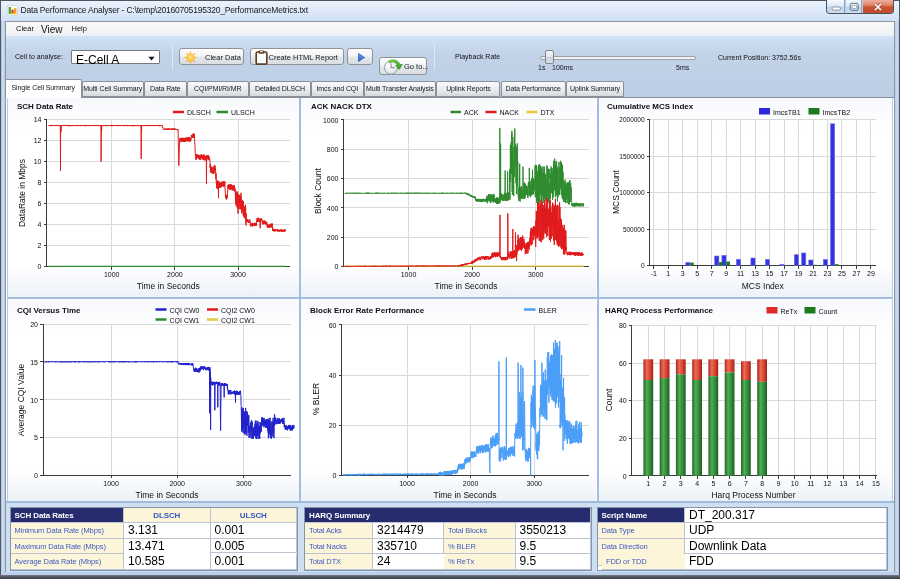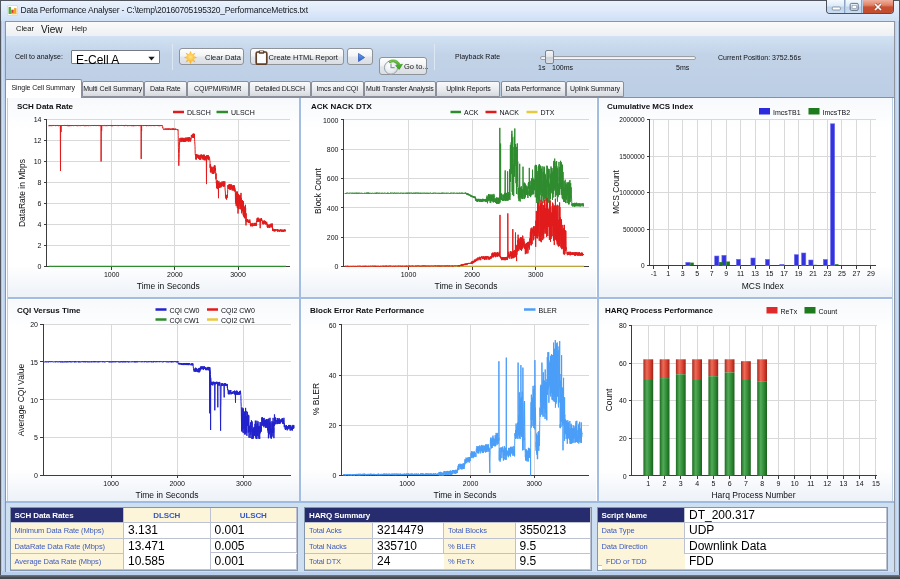--- a/index.html
+++ b/index.html
@@ -480,21 +480,21 @@
 <rect x="757.2" y="359.3" width="9.8" height="22.5" fill="url(#rbar)"></rect>
 <rect x="757.2" y="381.8" width="9.8" height="93.9" fill="url(#gbar)"></rect>
 </svg>
 <div class="a" style="left:9.5px;top:506.5px;width:288.5px;height:64px;border:1px solid #8296ad;background:#fff;z-index:4"></div>
 <div class="cell navy" style="left:10.5px;top:507.5px;width:113.5px;height:15.5px;line-height:15.5px;z-index:5">SCH Data Rates</div>
 <div class="cell chead" style="left:124px;top:507.5px;width:86.5px;height:15.5px;line-height:15.5px;z-index:5">DLSCH</div>
 <div class="cell chead" style="left:210.5px;top:507.5px;width:86.5px;height:15.5px;line-height:15.5px;z-index:5">ULSCH</div>
 <div class="cell cream" style="left:10.5px;top:523px;width:113.5px;height:15.5px;line-height:15.5px;z-index:5">Minimum Data Rate (Mbps)</div>
 <div class="cell val" style="left:124px;top:523px;width:86.5px;height:15.5px;line-height:15.5px;z-index:5">3.131</div>
 <div class="cell val" style="left:210.5px;top:523px;width:86.5px;height:15.5px;line-height:15.5px;z-index:5">0.001</div>
-<div class="cell cream" style="left:10.5px;top:538.5px;width:113.5px;height:15.5px;line-height:15.5px;z-index:5">DataRate Data Rate (Mbps)</div>
+<div class="cell cream" style="left:10.5px;top:538.5px;width:113.5px;height:15.5px;line-height:15.5px;z-index:5">Maximum Data Rate (Mbps)</div>
 <div class="cell val" style="left:124px;top:538.5px;width:86.5px;height:24px;line-height:15.5px;z-index:5">13.471</div>
 <div class="cell val" style="left:210.5px;top:538.5px;width:86.5px;height:14px;line-height:15.5px;z-index:5">0.005</div>
 <div class="cell cream" style="left:10.5px;top:554px;width:113.5px;height:15.5px;line-height:15.5px;z-index:5">Average Data Rate (Mbps)</div>
 <div class="cell val" style="left:124px;top:554px;width:86.5px;height:15.5px;line-height:15.5px;z-index:5">10.585</div>
 <div class="cell val" style="left:210.5px;top:554px;width:86.5px;height:15.5px;line-height:15.5px;z-index:5">0.001</div>
 <div class="a" style="left:304px;top:506.5px;width:287.5px;height:64px;border:1px solid #8296ad;background:#fff;z-index:4"></div>
 <div class="cell navy" style="left:305px;top:507.5px;width:285.5px;height:15.5px;line-height:15.5px;z-index:5">HARQ Summary</div>
 <div class="cell cream" style="left:305px;top:523px;width:68px;height:15.5px;line-height:15.5px;z-index:5">Total Acks</div>
 <div class="cell val" style="left:373px;top:523px;width:71px;height:15.5px;line-height:15.5px;z-index:5">3214479</div>
 <div class="cell cream" style="left:444px;top:523px;width:71.5px;height:15.5px;line-height:15.5px;z-index:5">Total Blocks</div>

